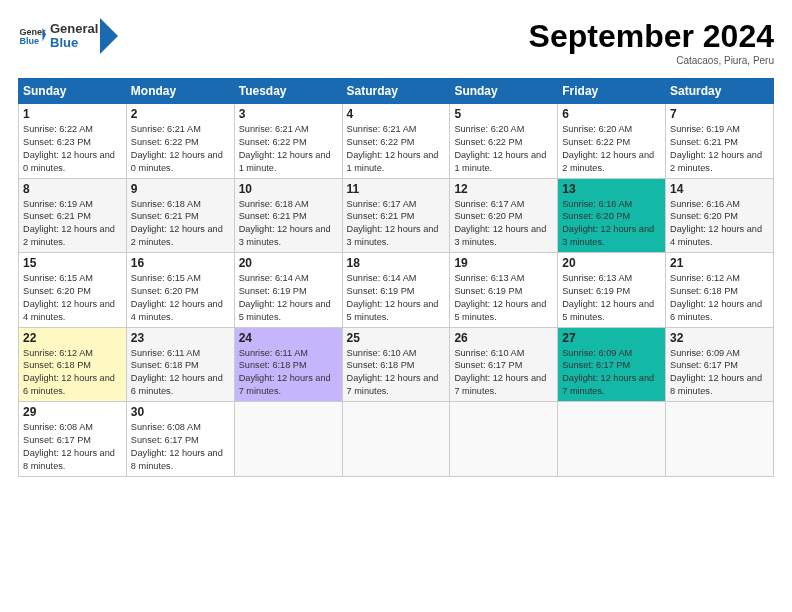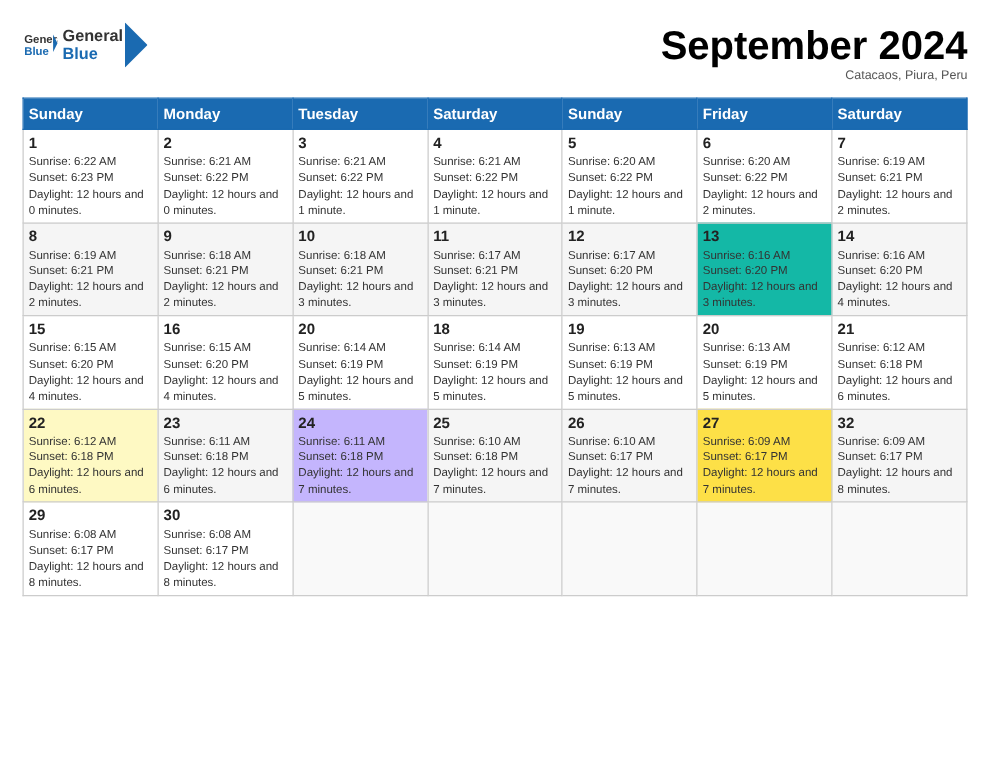--- a/index.html
+++ b/index.html
@@ -332,21 +332,21 @@
         </div>
       </td>
           <td style="background: rgb(245, 245, 245);">
         <span class="day-num">26</span>
         <div class="day-info">
           Sunrise: 6:10 AM<br>
           Sunset: 6:17 PM<br>
           Daylight: 12 hours and 7 minutes.
         </div>
       </td>
-          <td style="background: #fde047; margin-top: 44px;">
+          <td style="background: #14b8a6; margin-top: 44px;">
         <span class="day-num">27</span>
         <div class="day-info">
           Sunrise: 6:09 AM<br>
           Sunset: 6:17 PM<br>
           Daylight: 12 hours and 7 minutes.
         </div>
       </td>
           <td style="background: rgb(245, 245, 245);">
         <span class="day-num">32</span>
         <div class="day-info">

